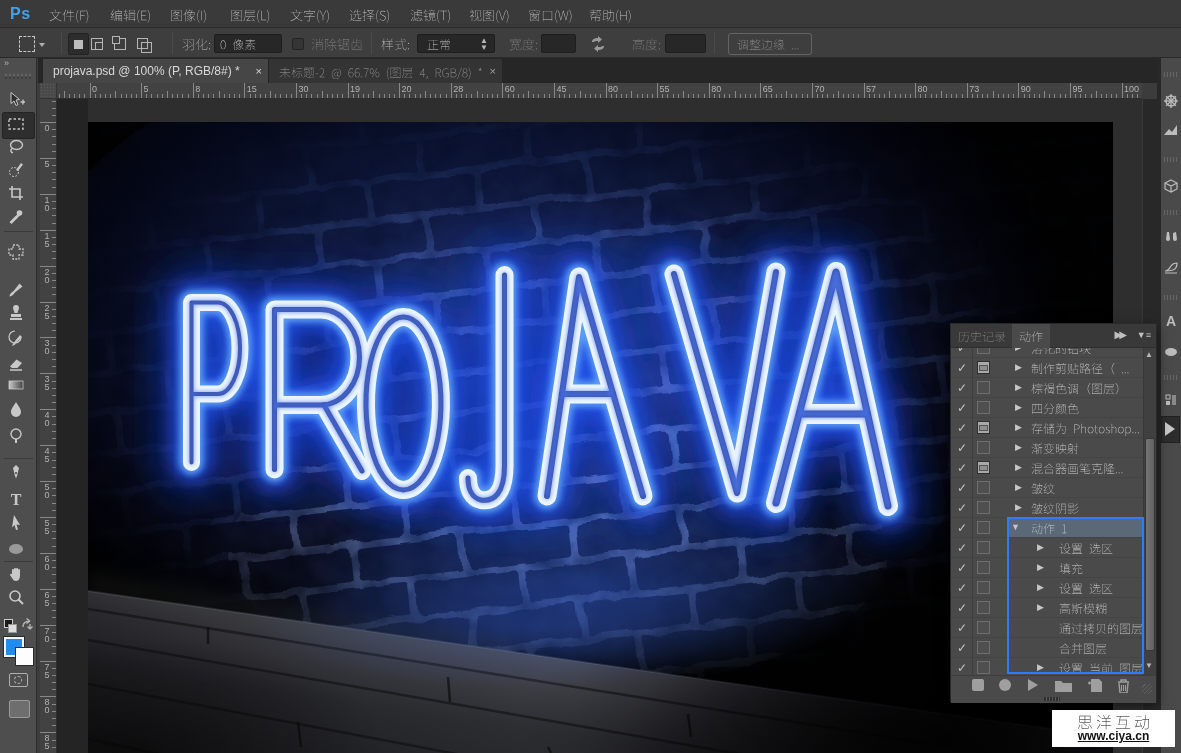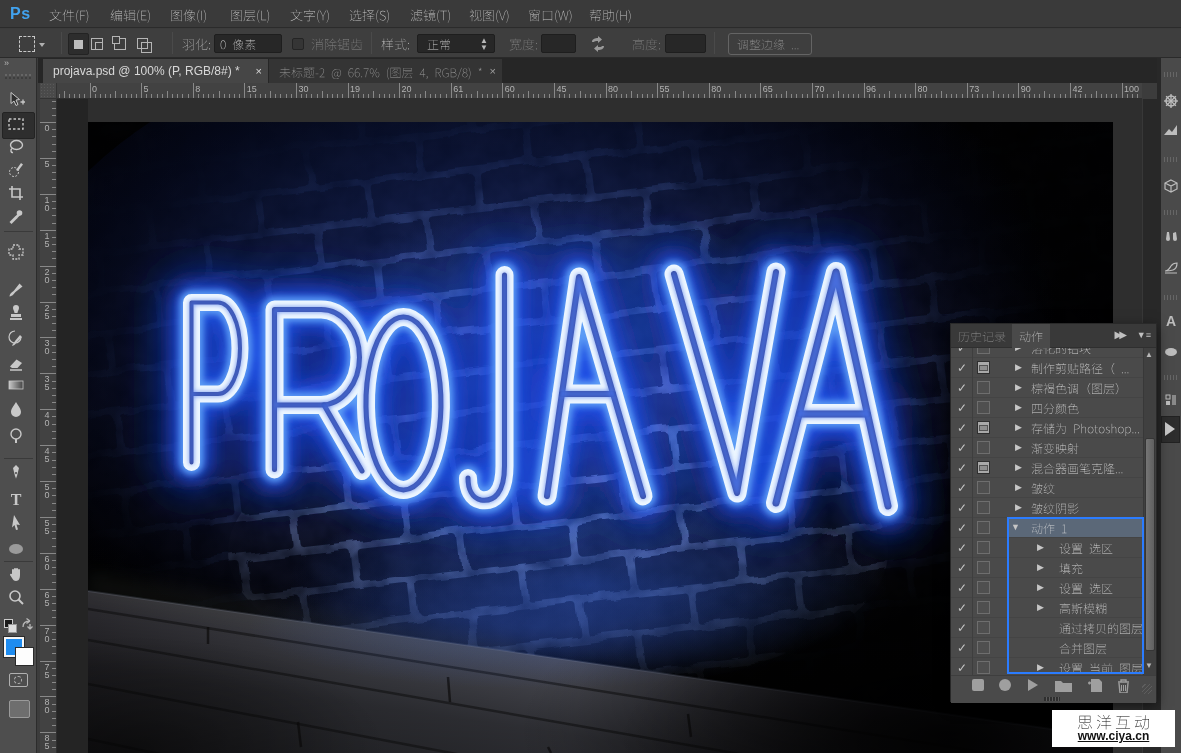--- a/index.html
+++ b/index.html
@@ -1526,33 +1526,33 @@
 <div class="ht" style="left:1074.8px;height:4px"></div>
 <div class="ht" style="left:1080.0px;height:4px"></div>
 
 <div class="hl" style="left:35.0px">0</div>
 <div class="hl" style="left:86.6px">5</div>
 <div class="hl" style="left:138.2px">8</div>
 <div class="hl" style="left:189.8px">15</div>
 <div class="hl" style="left:241.4px">30</div>
 <div class="hl" style="left:293.0px">19</div>
 <div class="hl" style="left:344.6px">20</div>
-<div class="hl" style="left:396.2px">61</div>
+<div class="hl" style="left:396.2px">28</div>
 <div class="hl" style="left:447.8px">60</div>
 <div class="hl" style="left:499.4px">45</div>
 <div class="hl" style="left:551.0px">80</div>
 <div class="hl" style="left:602.6px">55</div>
 <div class="hl" style="left:654.2px">80</div>
 <div class="hl" style="left:705.8px">65</div>
 <div class="hl" style="left:757.4px">70</div>
-<div class="hl" style="left:809.0px">96</div>
+<div class="hl" style="left:809.0px">57</div>
 <div class="hl" style="left:860.6px">80</div>
 <div class="hl" style="left:912.2px">73</div>
 <div class="hl" style="left:963.8px">90</div>
-<div class="hl" style="left:1015.4px">42</div>
+<div class="hl" style="left:1015.4px">95</div>
 <div class="hl" style="left:1067.0px">100</div>
   </div>
 <div id="vruler">
     <div class="vt" style="top:1.5px;width:4px"></div>
 <div class="vt" style="top:8.6px;width:4px"></div>
 <div class="vt" style="top:15.8px;width:4px"></div>
 <div class="vt" style="top:23.0px;width:16px"></div>
 <div class="vt" style="top:30.2px;width:4px"></div>
 <div class="vt" style="top:37.4px;width:4px"></div>
 <div class="vt" style="top:44.5px;width:4px"></div>

